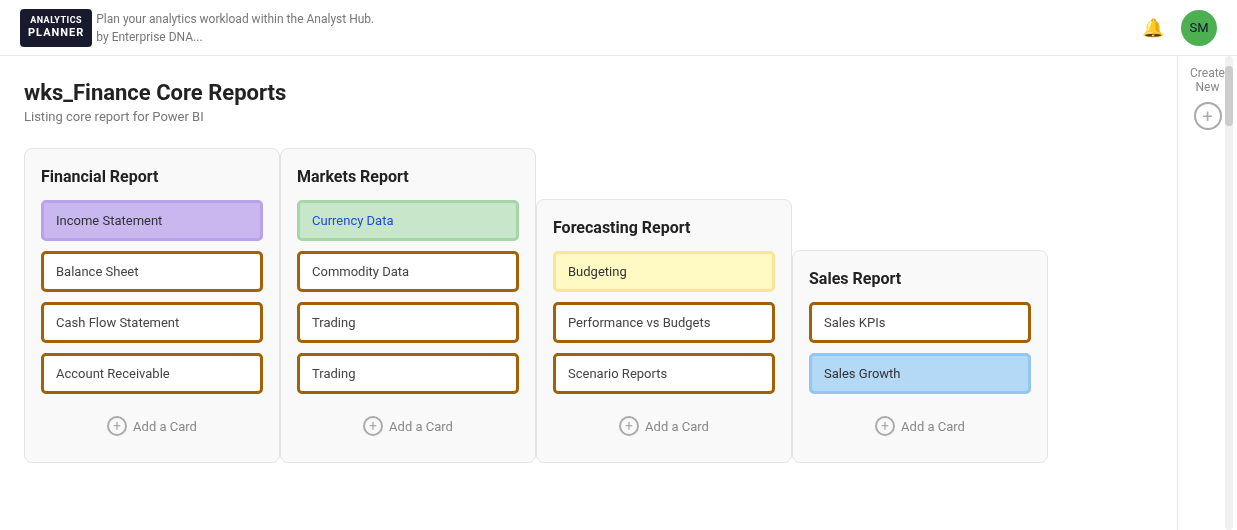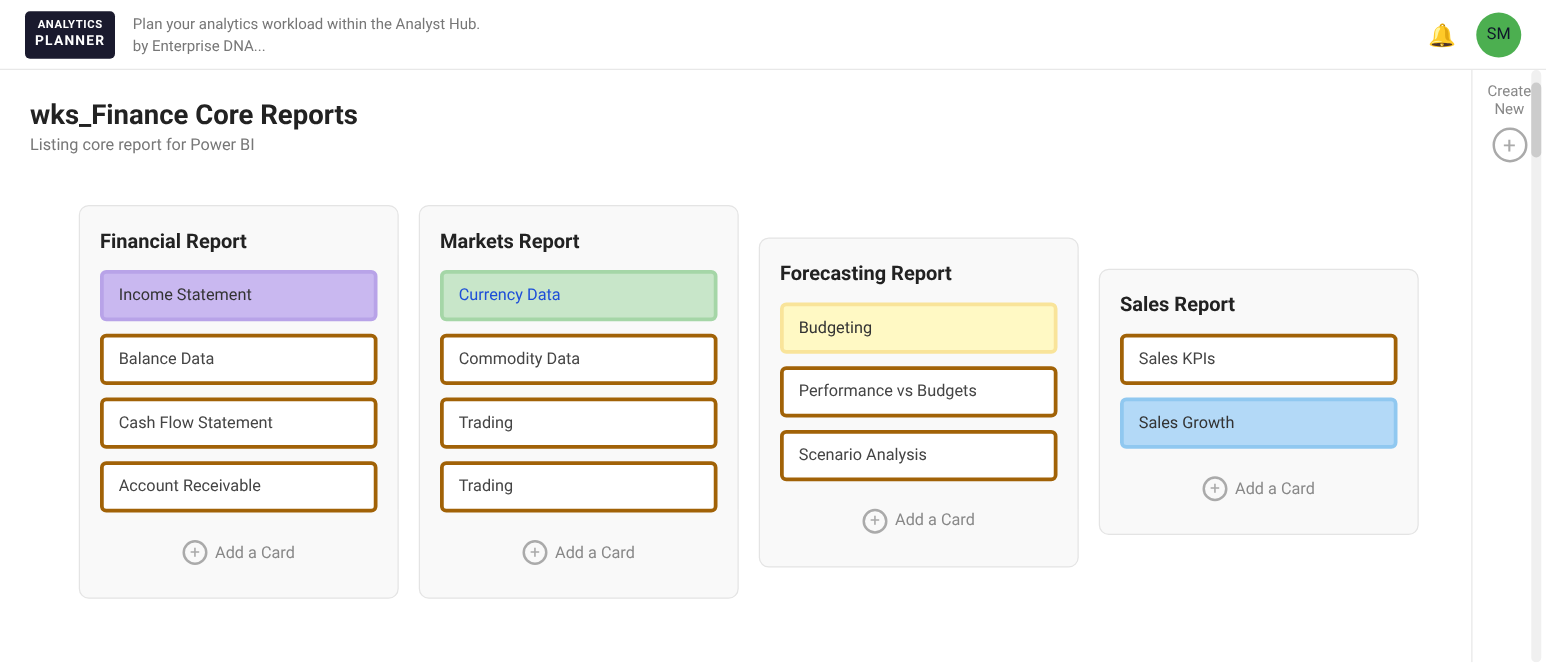--- a/index.html
+++ b/index.html
@@ -17,21 +17,21 @@
       display: flex;
       align-items: center;
       justify-content: space-between;
       padding: 10px 20px;
       border-bottom: 1px solid #e8e8e8;
       height: 56px;
     }
     .header-left {
       display: flex;
       align-items: center;
-      gap: 14px;
+      gap: 4px;
     }
     .logo-box {
       background: #1a1a2e;
       color: #fff;
       font-size: 9px;
       font-weight: 700;
       padding: 6px 8px;
       border-radius: 4px;
       line-height: 1.3;
       text-align: center;
@@ -84,29 +84,27 @@
 
     .page-title {
       font-size: 22px;
       font-weight: 700;
       color: #222;
       margin-bottom: 4px;
     }
     .page-subtitle {
       font-size: 13px;
       color: #777;
-      margin-bottom: 40px;
+      margin-bottom: 24px;
     }
 
     
     .cards-row {
       display: flex;
-      gap: 16px;
-      align-items: center;
-      margin-left: 39px;
+      align-items: flex-end;
     }
 
     .report-card {
       background: #f9f9f9;
       border: 1px solid #e4e4e4;
       border-radius: 8px;
       padding: 18px 16px;
       width: 256px;
       min-width: 256px;
     }
@@ -245,21 +243,21 @@
 <div class="page-content">
   <div class="main-area">
     <div class="page-title">wks_Finance Core Reports</div>
     <div class="page-subtitle">Listing core report for Power BI</div>
 
     <div class="cards-row" id="cards-row">
 
     <div class="report-card">
           <div class="card-title">Financial Report</div>
           <div class="card-item highlighted-purple">Income Statement</div>
-          <div class="card-item">Balance Data</div>
+          <div class="card-item">Balance Sheet</div>
           <div class="card-item">Cash Flow Statement</div>
           <div class="card-item">Account Receivable</div>
           <div class="add-card-btn">
             <div class="add-card-icon">+</div>
             <span>Add a Card</span>
           </div>
         </div>
         <div class="report-card">
           <div class="card-title">Markets Report</div>
           <div class="card-item highlighted-green">Currency Data</div>
@@ -268,21 +266,21 @@
           <div class="card-item">Trading</div>
           <div class="add-card-btn">
             <div class="add-card-icon">+</div>
             <span>Add a Card</span>
           </div>
         </div>
         <div class="report-card">
           <div class="card-title">Forecasting Report</div>
           <div class="card-item highlighted-yellow">Budgeting</div>
           <div class="card-item">Performance vs Budgets</div>
-          <div class="card-item">Scenario Analysis</div>
+          <div class="card-item">Scenario Reports</div>
           <div class="add-card-btn">
             <div class="add-card-icon">+</div>
             <span>Add a Card</span>
           </div>
         </div>
         <div class="report-card">
           <div class="card-title">Sales Report</div>
           <div class="card-item">Sales KPIs</div>
           <div class="card-item highlighted-blue">Sales Growth</div>
           <div class="add-card-btn">

